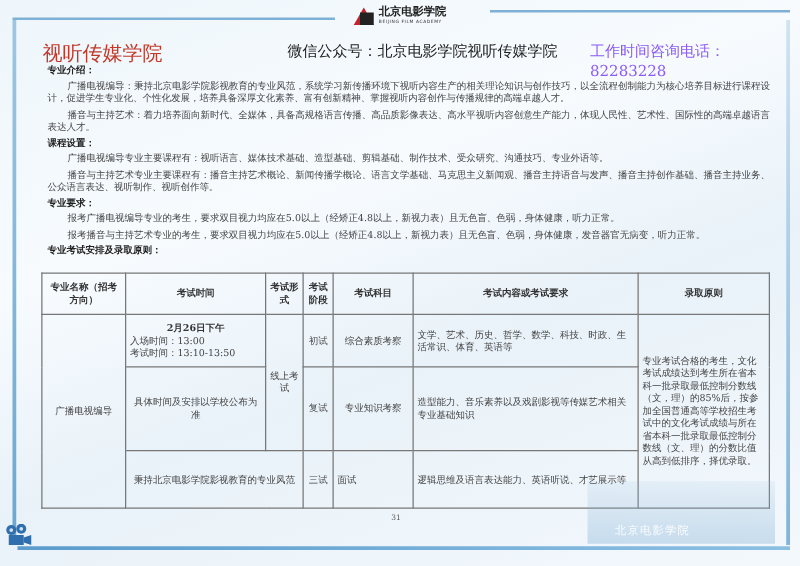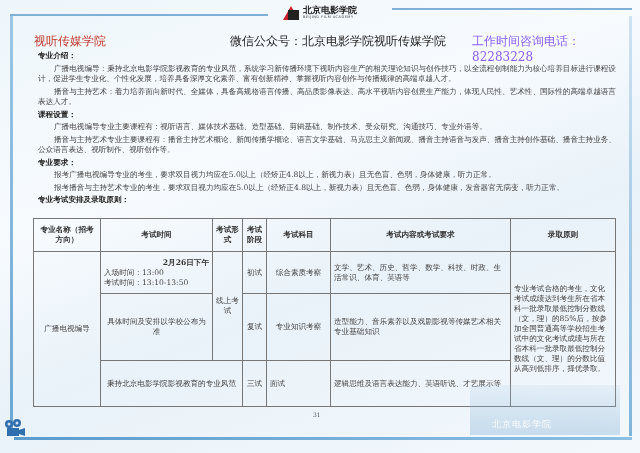--- a/index.html
+++ b/index.html
@@ -32,21 +32,21 @@
   }
   .logo-mark { width:16px; height:14px; position:relative; }
   .logo-mark .red { position:absolute; left:0; top:0; width:0; height:0;
     border-left:8px solid transparent; border-right:8px solid transparent; border-bottom:14px solid #c8202a; }
   .logo-mark .blk { position:absolute; left:5px; top:4px; width:11px; height:10px; background:#222; }
   .logo-text { display:flex; flex-direction:column; line-height:1; }
   .logo-cn { font-family:"DejaVu Sans", sans-serif; font-weight:bold; font-size:9px; color:#222; }
   .logo-en { font-family:"DejaVu Sans", sans-serif; font-size:3.5px; color:#333; letter-spacing:0.5px; margin-top:1px; }
 
   .header-row { position:absolute; top:33px; left:34px; right:20px; height:18px; }
-  .college-title { position:absolute; left:0; top:0; font-size:12px; color:#c0392b; }
+  .college-title { position:absolute; left:0; top:0; font-size:16px; color:#c0392b; }
   .wechat { position:absolute; left:196px; top:0; font-size:12px; color:#222; }
   .phone { position:absolute; left:438px; top:0; font-size:12px; color:#8b5cf6; }
 
   .body-text { position:absolute; left:36px; top:49px; width:582px; font-size:7.6px; line-height:10.5px; color:#444; }
   .body-text p { margin:2px; }
   .h { font-weight:bold; color:#222; }
   .ind { text-indent:16px; }
 
   table.exam {
     position:absolute; left:33px; top:218px; width:582px; height:185px;
@@ -120,21 +120,21 @@
     <th>考试时间</th>
     <th>考试形式</th>
     <th>考试阶段</th>
     <th>考试科目</th>
     <th>考试内容或考试要求</th>
     <th>录取原则</th>
   </tr>
   <tr style="height:42px">
     <td rowspan="3">广播电视编导</td>
     <td class="left-align">
-      <div style="text-align:right;font-weight:bold;color:#333">2月26日下午</div>
+      <div style="text-align:center;font-weight:bold;color:#333">2月26日下午</div>
       <div>入场时间：13:00</div>
       <div>考试时间：13:10-13:50</div>
     </td>
     <td rowspan="2">线上考试</td>
     <td>初试</td>
     <td>综合素质考察</td>
     <td class="left-align">文学、艺术、历史、哲学、数学、科技、时政、生活常识、体育、英语等</td>
     <td rowspan="3" class="left-align">专业考试合格的考生，文化考试成绩达到考生所在省本科一批录取最低控制分数线（文，理）的85%后，按参加全国普通高等学校招生考试中的文化考试成绩与所在省本科一批录取最低控制分数线（文、理）的分数比值从高到低排序，择优录取。</td>
   </tr>
   <tr style="height:67px">

